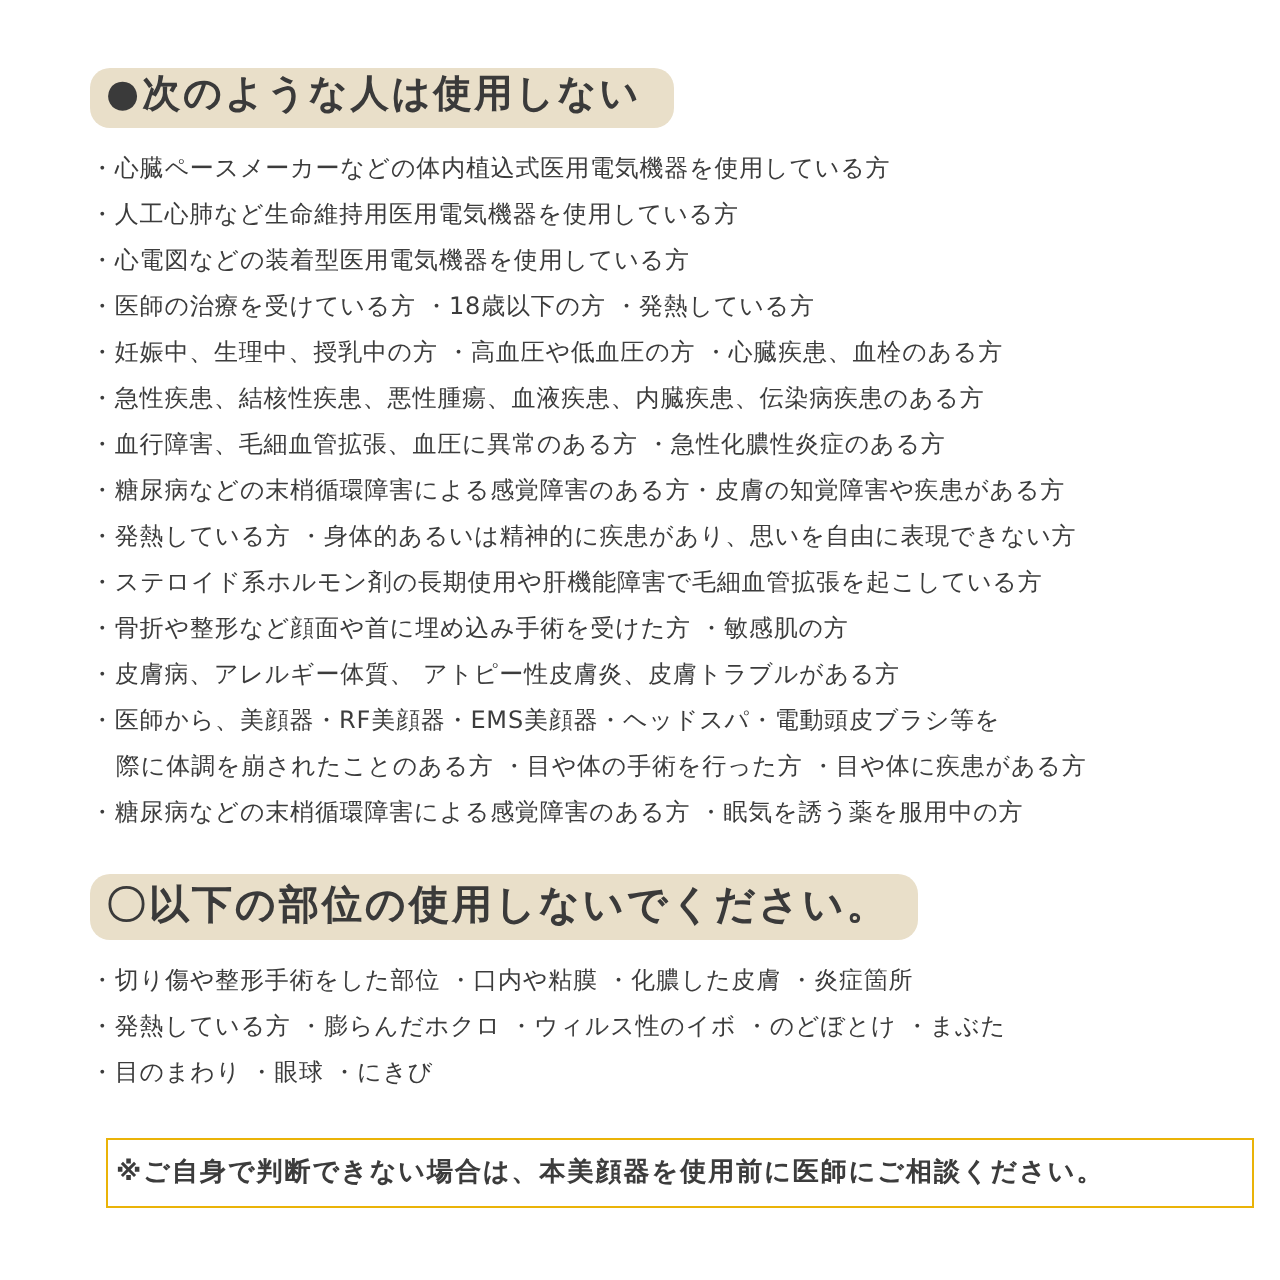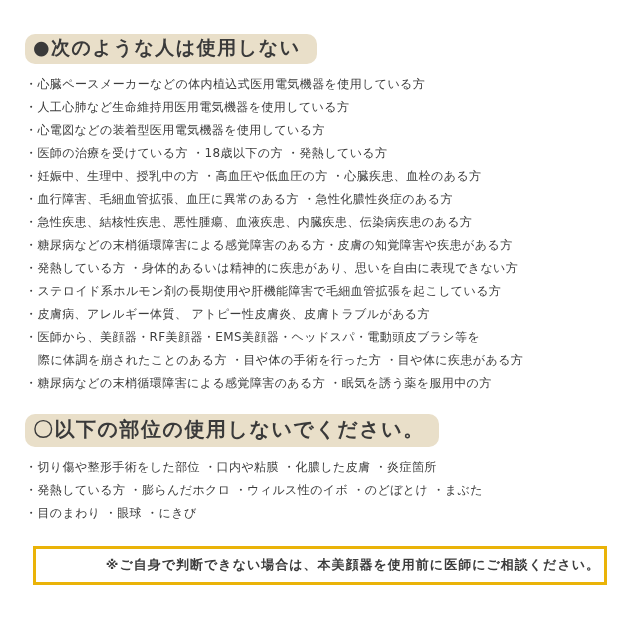--- a/index.html
+++ b/index.html
@@ -13,20 +13,21 @@
     overflow: hidden;
     font-family: "DejaVu Sans", "Liberation Sans", sans-serif;
     color: #3b3b3b;
     -webkit-font-smoothing: antialiased;
   }
   .page {
     box-sizing: border-box;
     width: 538px;
     height: 640px;
     padding: 34px 22px 0 25px;
+    margin-left: 20px;
   }
   .section-title {
     display: inline-block;
     background: #e9dfc9;
     border-radius: 10px;
     padding: 2px 16px 4px 8px;
     font-size: 19px;
     font-weight: bold;
     letter-spacing: 1.5px;
     line-height: 1.25;
@@ -52,48 +53,49 @@
   ul.item-list li.indent {
     padding-left: 13px;
   }
   .section.second {
     margin-top: 19px;
   }
   .footer-note {
     box-sizing: border-box;
     margin: 21px 0 0 8px;
     width: 574px;
-    border: 3px solid #eab308;
+    border: 1px solid #eab308;
     background: #ffffff;
-    text-align: right;
+    text-align: left;
     padding: 7px 4px 8px 4px;
     font-size: 13px;
     font-weight: bold;
     letter-spacing: 1px;
     color: #3c3c3c;
   }
 </style>
 </head>
 <body>
 
 <div class="page">
 
   <div class="section first">
     <div class="section-title">●次のような人は使用しない</div>
     <ul class="item-list">
         <li>・心臓ペースメーカーなどの体内植込式医用電気機器を使用している方</li>
         <li>・人工心肺など生命維持用医用電気機器を使用している方</li>
         <li>・心電図などの装着型医用電気機器を使用している方</li>
         <li>・医師の治療を受けている方 ・18歳以下の方 ・発熱している方</li>
         <li>・妊娠中、生理中、授乳中の方 ・高血圧や低血圧の方 ・心臓疾患、血栓のある方</li>
+        <li>・急性疾患、結核性疾患、悪性腫瘍、血液疾患、内臓疾患、伝染病疾患のある方</li>
         <li>・血行障害、毛細血管拡張、血圧に異常のある方 ・急性化膿性炎症のある方</li>
-        <li>・急性疾患、結核性疾患、悪性腫瘍、血液疾患、内臓疾患、伝染病疾患のある方</li>
         <li>・糖尿病などの末梢循環障害による感覚障害のある方・皮膚の知覚障害や疾患がある方</li>
         <li>・発熱している方 ・身体的あるいは精神的に疾患があり、思いを自由に表現できない方</li>
         <li>・ステロイド系ホルモン剤の長期使用や肝機能障害で毛細血管拡張を起こしている方</li>
+        <li>・骨折や整形など顔面や首に埋め込み手術を受けた方 ・敏感肌の方</li>
         <li>・皮膚病、アレルギー体質、 アトピー性皮膚炎、皮膚トラブルがある方</li>
         <li>・医師から、美顔器・RF美顔器・EMS美顔器・ヘッドスパ・電動頭皮ブラシ等を</li>
         <li class="indent">際に体調を崩されたことのある方 ・目や体の手術を行った方 ・目や体に疾患がある方</li>
         <li>・糖尿病などの末梢循環障害による感覚障害のある方 ・眠気を誘う薬を服用中の方</li>
       </ul>
   </div>
 
   <div class="section second">
     <div class="section-title second">〇以下の部位の使用しないでください。</div>
     <ul class="item-list">

